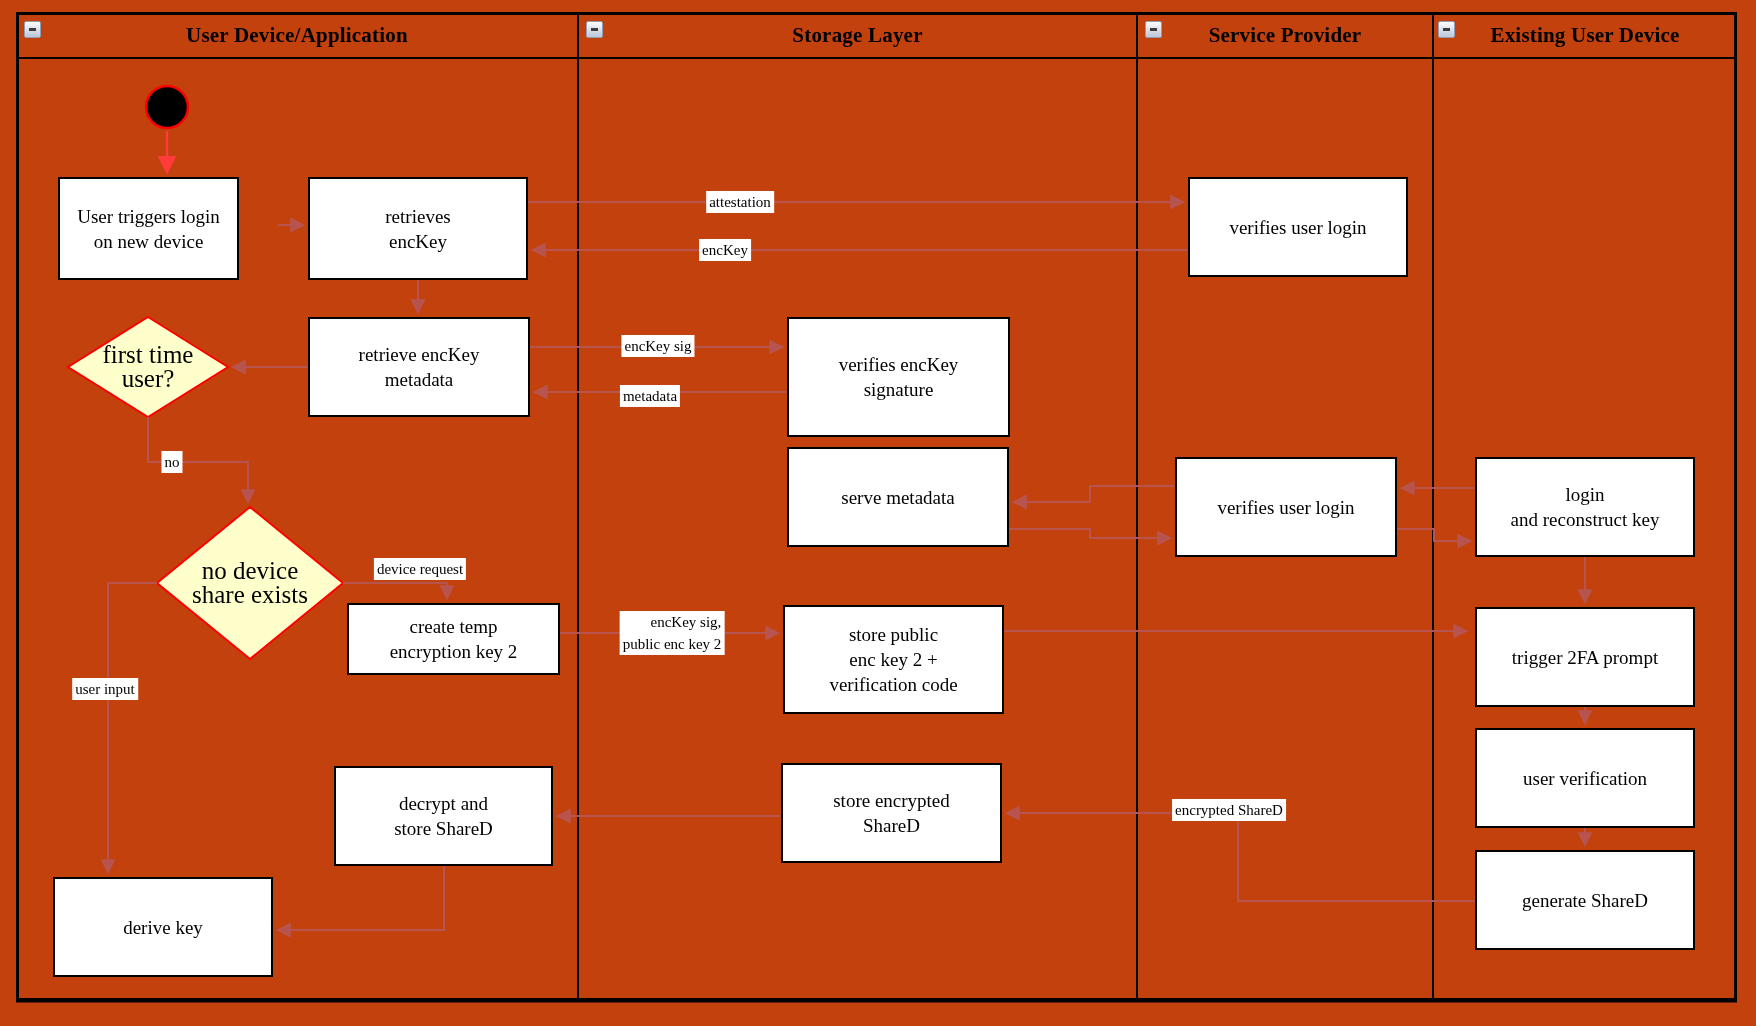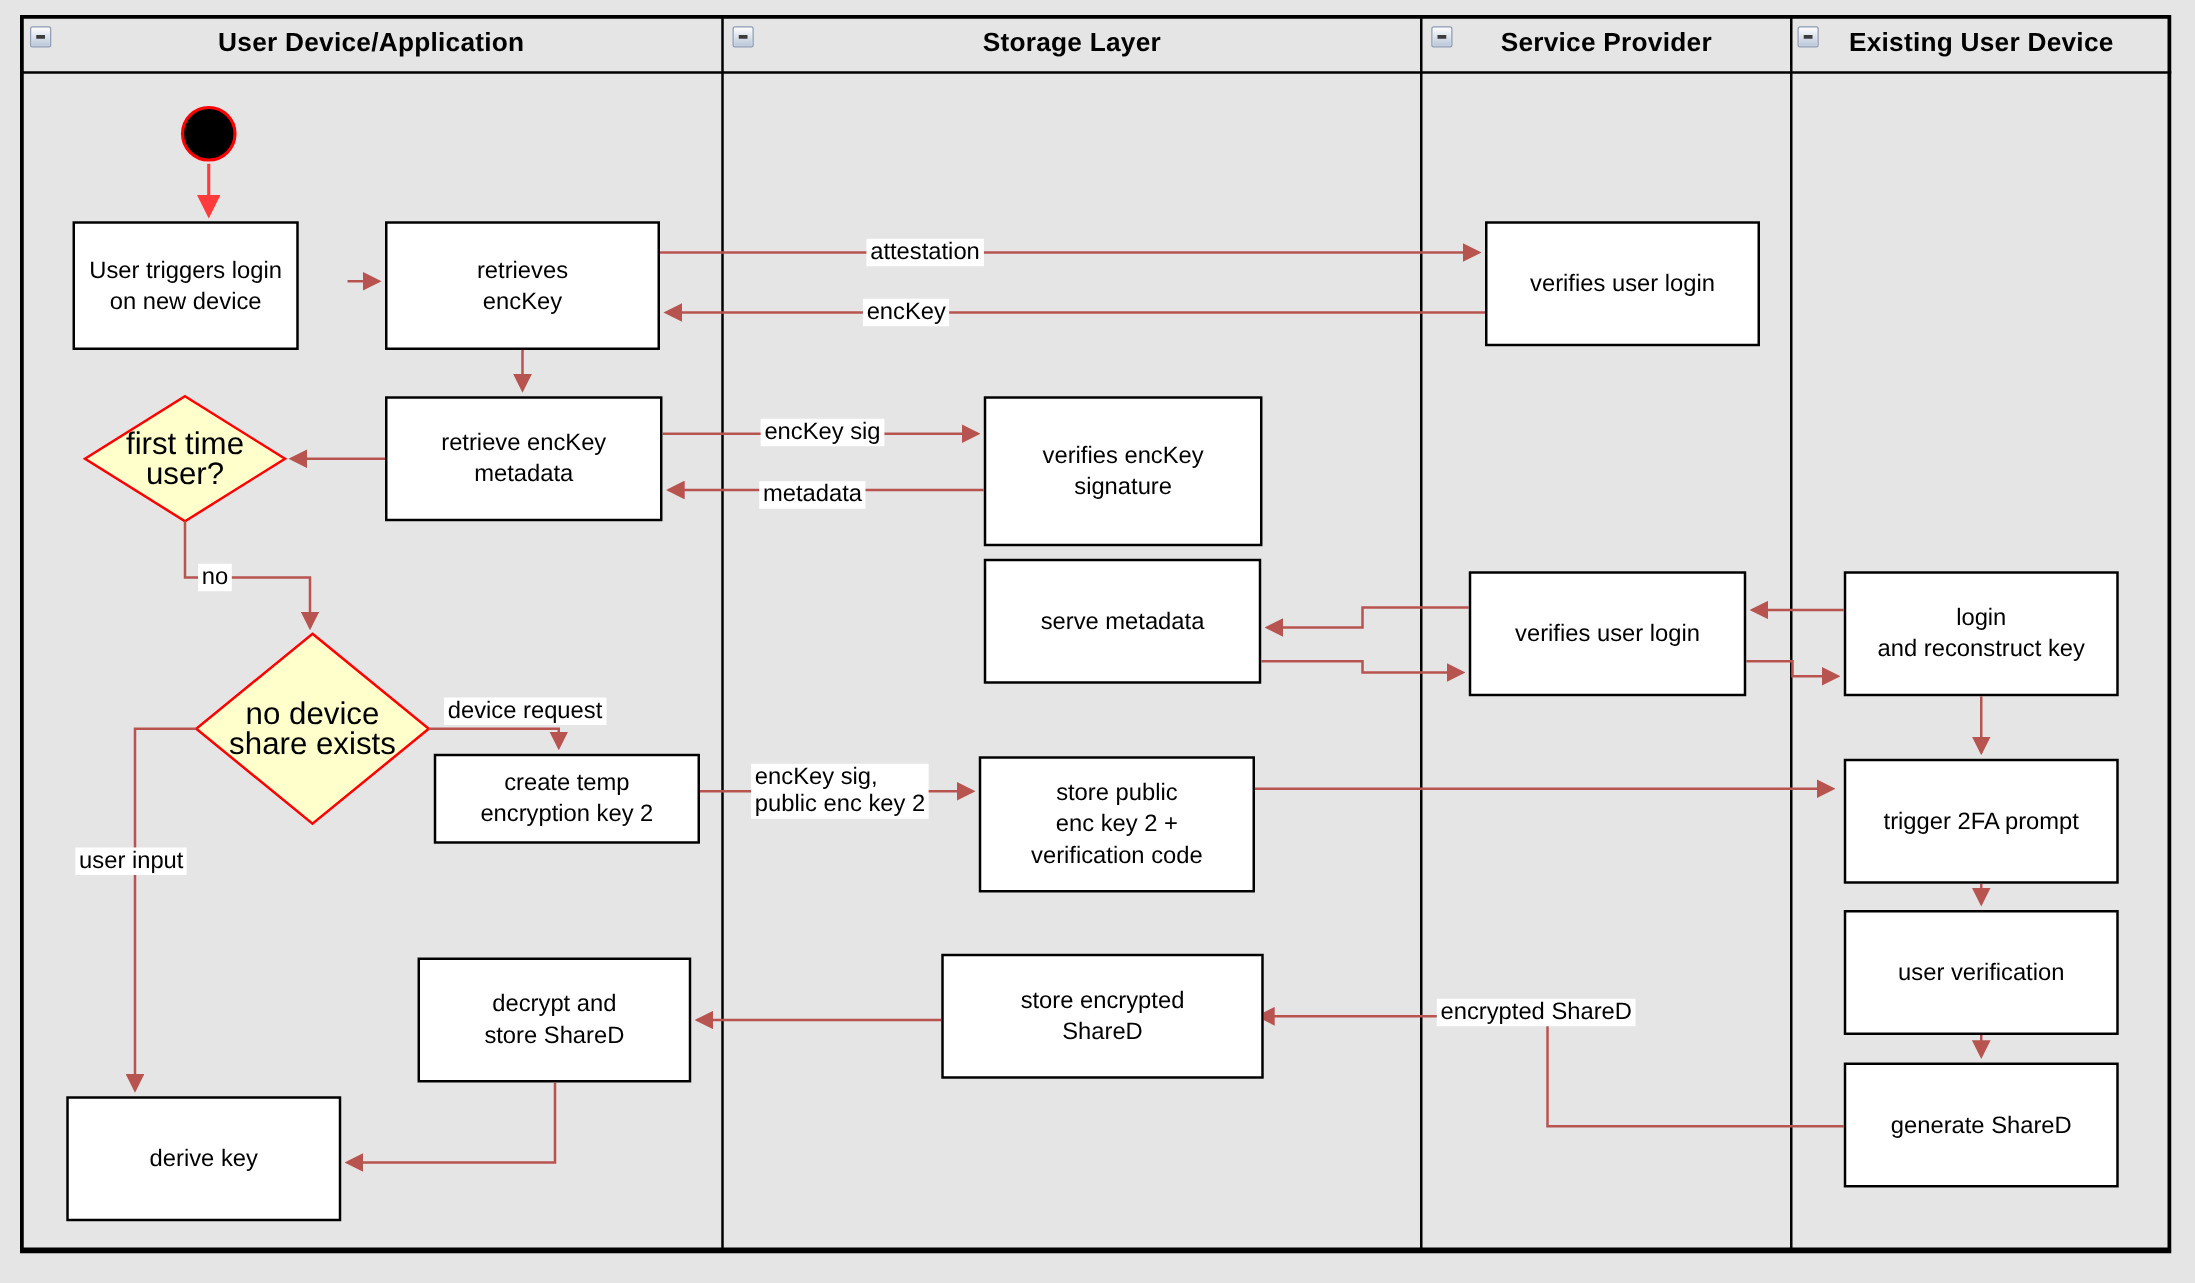--- a/index.html
+++ b/index.html
@@ -7,22 +7,22 @@
     --start-arrow:#ff3b3b;
     --decision-fill:#ffffcc;
     --decision-border:#ff0000;
     --lane-border:#000000;
     --node-border:#000000;
     --node-fill:#ffffff;
     --text:#000000;
   }
   html,body{margin:0;padding:0;background:#ffffff;}
   #canvas{
-    position:relative;width:1756px;height:1026px;background:#e5e5e5;
-    font-family:Liberation Sans, sans-serif;color:var(--text);
+    position:relative;width:1756px;height:1026px;background:#c2410c;
+    font-family:Liberation Serif, serif;color:var(--text);
     overflow:hidden;
   }
   svg.layer{position:absolute;left:0;top:0;width:1756px;height:1026px;}
   .edge{fill:none;stroke:var(--connector);stroke-width:2;marker-end:url(#arrowBrick);}
   .edge-start{fill:none;stroke:var(--start-arrow);stroke-width:2.5;marker-end:url(#arrowBright);}
   .mk-brick{fill:var(--connector);}
   .mk-bright{fill:var(--start-arrow);}
   .pool{fill:none;stroke:var(--lane-border);stroke-width:3;}
   .laneline{stroke:var(--lane-border);stroke-width:2;}
   .decision{fill:var(--decision-fill);stroke:var(--decision-border);stroke-width:2;}
@@ -42,21 +42,21 @@
     position:absolute;box-sizing:border-box;border:2px solid var(--node-border);background:var(--node-fill);
     display:flex;align-items:center;justify-content:center;text-align:center;
     font-size:19px;line-height:25px;white-space:pre-line;
   }
   .decision-label{
     position:absolute;display:flex;align-items:center;justify-content:center;text-align:center;
     font-size:25px;line-height:24px;white-space:pre-line;
   }
   .edge-label{
     position:absolute;transform:translate(-50%,-50%);background:#ffffff;padding:0 3px;
-    font-size:19px;line-height:22px;white-space:pre-line;text-align:left;
+    font-size:15px;line-height:22px;white-space:pre-line;text-align:right;
   }
 </style>
 </head>
 <body>
 
 <div id="canvas">
 
   <svg class="layer" viewBox="0 0 1756 1026">
     <defs>
       <marker id="arrowBrick" viewBox="0 0 10 10" refX="8.5" refY="5" markerWidth="7.5" markerHeight="7.5" orient="auto-start-reverse">
@@ -135,21 +135,21 @@
   <div class="node" style="left:1475px;top:457px;width:220px;height:100px;">login
 and reconstruct key</div>
   <div class="node" style="left:347px;top:603px;width:213px;height:72px;">create temp
 encryption key 2</div>
   <div class="node" style="left:783px;top:605px;width:221px;height:109px;">store public
 enc key 2 +
 verification code</div>
   <div class="node" style="left:1475px;top:607px;width:220px;height:100px;">trigger 2FA prompt</div>
   <div class="node" style="left:1475px;top:728px;width:220px;height:100px;">user verification</div>
   <div class="node" style="left:1475px;top:850px;width:220px;height:100px;text-align:right;">generate ShareD</div>
-  <div class="node" style="left:753px;top:763px;width:258px;height:100px;">store encrypted
+  <div class="node" style="left:781px;top:763px;width:221px;height:100px;">store encrypted
 ShareD</div>
   <div class="node" style="left:334px;top:766px;width:219px;height:100px;">decrypt and
 store ShareD</div>
   <div class="node" style="left:53px;top:877px;width:220px;height:100px;">derive key</div>
 
   <div class="decision-label" style="left:68px;top:340px;width:160px;height:54px;">first time
 user?</div>
   <div class="decision-label" style="left:157px;top:555px;width:186px;height:56px;">no device
 share exists</div>
 

